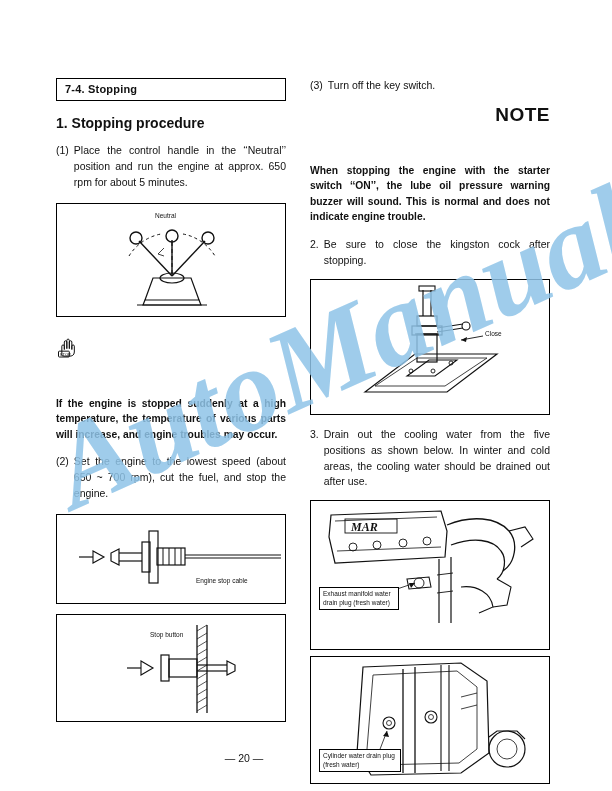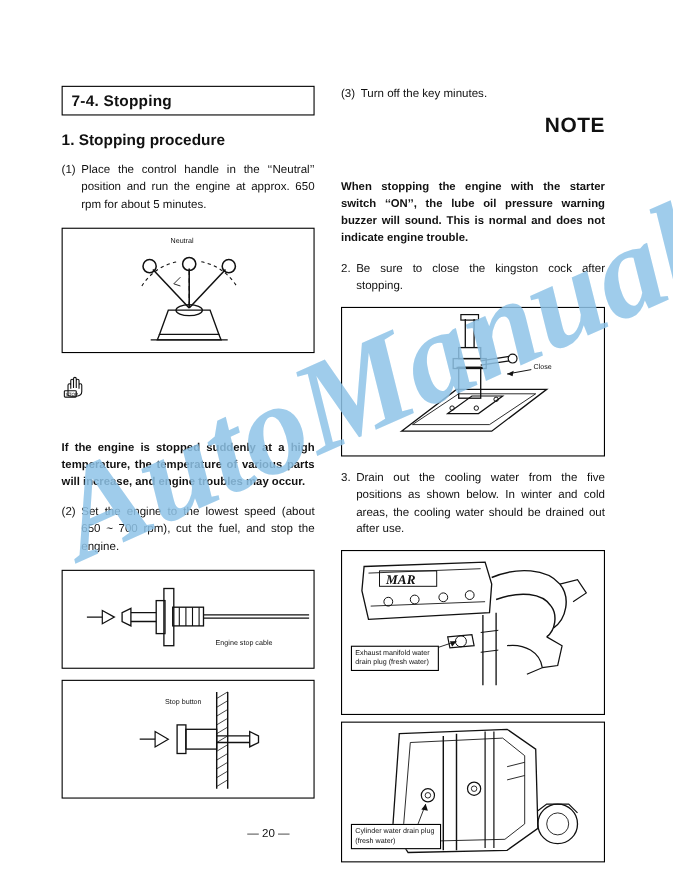--- a/index.html
+++ b/index.html
@@ -44,21 +44,21 @@
     position: absolute;
     left: 310px;
     top: 78px;
     width: 240px;
   }
 
   
   .sec-title-box {
     border: 1px solid #000;
     padding: 4px 6px 5px 8px;
-    font-size: 14px;
+    font-size: 11px;
     font-weight: bold;
     letter-spacing: .2px;
   }
   .numhead {
     font-size: 14px;
     font-weight: bold;
     margin-top: 14px;
   }
   .item {
     display: flex;
@@ -267,21 +267,21 @@
       </svg>
       <div class="lbl" style="left:93px;top:16px;">Stop button</div>
     </div>
 
   </div>
 
   <div class="col-right">
 
     <div class="item" style="margin-top:0;">
       <div class="marker">(3)</div>
-      <div class="body">Turn off the key minutes.</div>
+      <div class="body">Turn off the key switch.</div>
     </div>
 
     <div class="note-title">NOTE</div>
     <div class="note-body">When stopping the engine with the starter switch ‘‘ON’’, the lube oil pressure warning buzzer will sound.   This is normal and does not indicate engine trouble.</div>
 
     <div class="item">
       <div class="marker">2.</div>
       <div class="body">Be sure to close the kingston cock after stopping.</div>
     </div>
 

